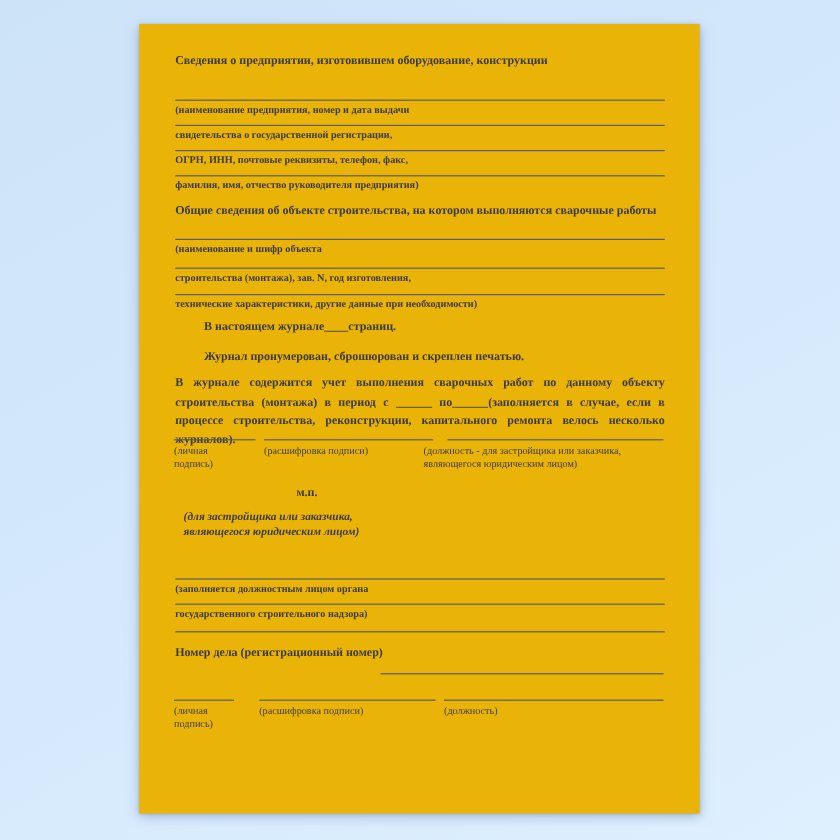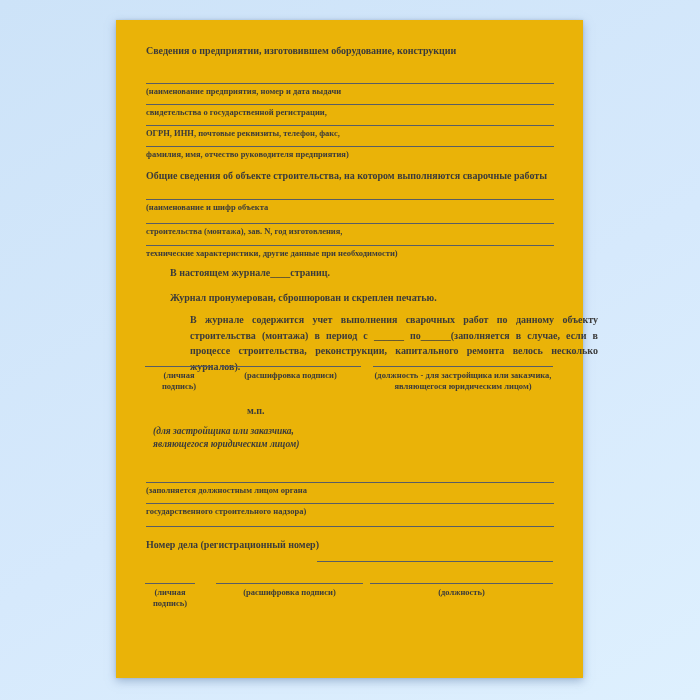--- a/index.html
+++ b/index.html
@@ -9,26 +9,26 @@
   }
   .page{
     position:absolute;left:116px;top:20px;width:467px;height:658px;
     background:#eab308;
     box-shadow:0 3px 9px rgba(105,135,175,0.55),0 0 2px rgba(120,145,180,0.35);
   }
   .page *{position:absolute;color:#3b3b3b;}
   .t{font-size:10px;font-weight:bold;line-height:12px;left:30px;white-space:nowrap;}
   .body-t{font-size:10px;font-weight:bold;line-height:12px;left:30px;white-space:nowrap;margin-left:24px;}
   .para{font-size:10px;font-weight:bold;line-height:15.5px;left:30px;width:408px;
-        text-align:justify;white-space:normal;margin-left:44px;}
+        text-align:justify;white-space:normal;}
   .line{left:30px;width:408px;border-top:1px solid #595d63;height:0;}
   .cap{left:30px;width:408px;font-size:8.5px;font-weight:bold;
        line-height:10.5px;white-space:pre-line;}
   .sigline{border-top:1px solid #595d63;height:0;}
-  .sigcap{text-align:center;font-size:8.5px;font-weight:bold;line-height:11px;white-space:pre-line;}
+  .sigcap{font-size:8.5px;font-weight:normal;line-height:11px;white-space:pre-line;}
   .italic{font-style:italic;font-size:9.5px;font-weight:bold;line-height:13px;white-space:pre-line;}
 </style>
 </head>
 <body>
 
 <div class="page">
 
   <div class="t" style="top:25px">Сведения о предприятии, изготовившем оборудование, конструкции</div>
 
   <div class="line" style="top:63px"></div>

